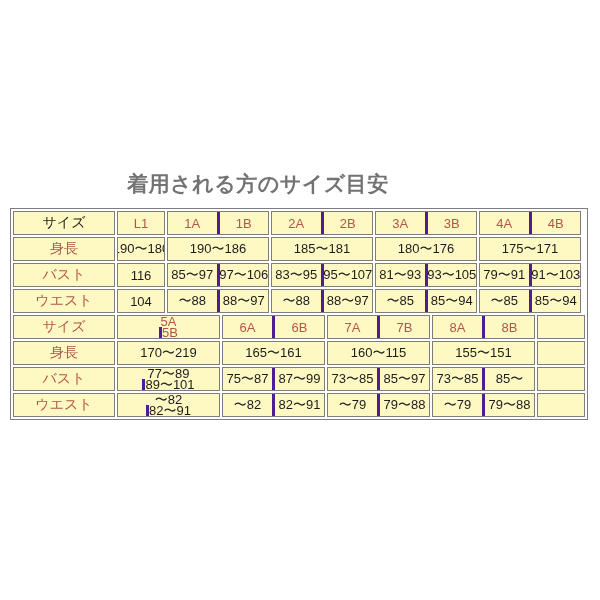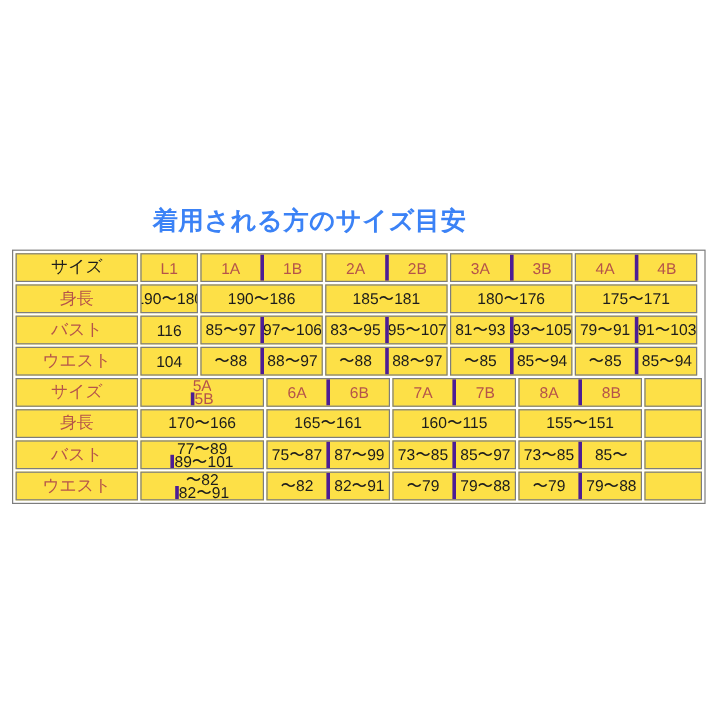--- a/index.html
+++ b/index.html
@@ -4,33 +4,33 @@
 <style>
   html,body{margin:0;padding:0;background:#ffffff;}
   body{
     width:600px;height:600px;overflow:hidden;
     font-family:"Liberation Sans","DejaVu Sans",sans-serif;
     -webkit-font-smoothing:antialiased;
   }
   .page{position:relative;width:600px;height:600px;background:#ffffff;}
   .title{
     position:absolute;top:170px;left:0;width:516px;
-    text-align:center;font-size:21px;font-weight:bold;color:#3b82f6;
+    text-align:center;font-size:21px;font-weight:bold;color:#737373;
     letter-spacing:0.5px;
   }
   .tablewrap{
     position:absolute;top:208px;left:10px;width:578px;
     box-sizing:border-box;border:1px solid #7d7d7d;background:#ffffff;
     padding:2px;
   }
   .sec{display:flex;flex-direction:column;gap:2px;}
   .sec + .sec{margin-top:2px;}
   .row{display:flex;gap:2px;height:24px;}
   .cell{
-    box-sizing:border-box;border:1px solid #7d7d7d;background:#fde047;
+    box-sizing:border-box;border:1px solid #7d7d7d;background:#fef9c3;
     display:flex;align-items:center;justify-content:center;
     font-size:13px;color:#1c1c1c;white-space:nowrap;overflow:hidden;
   }
   .w-label{width:102px;font-size:14px;}
   .w-c1{width:48px;}
   .w-p{width:102px;}
   .w-bp1{width:103px;flex-direction:column;}
   .w-bp{width:103px;}
   .w-empty{width:48px;}
   .pair{padding:0;}
@@ -145,21 +145,21 @@
         </div>
         <div class="cell w-bp pair">
           <span class="red">8A</span>
           <span class="red">8B</span>
         </div>
         <div class="cell w-empty"></div>
       </div>
 
       <div class="row">
         <div class="cell w-label red">身長</div>
-        <div class="cell w-bp1">170〜166</div>
+        <div class="cell w-bp1">170〜219</div>
         <div class="cell w-bp">165〜161</div>
         <div class="cell w-bp">160〜115</div>
         <div class="cell w-bp">155〜151</div>
         <div class="cell w-empty"></div>
       </div>
 
       <div class="row">
         <div class="cell w-label red">バスト</div>
         <div class="cell w-bp1 pair">
           <span>77〜89</span>

